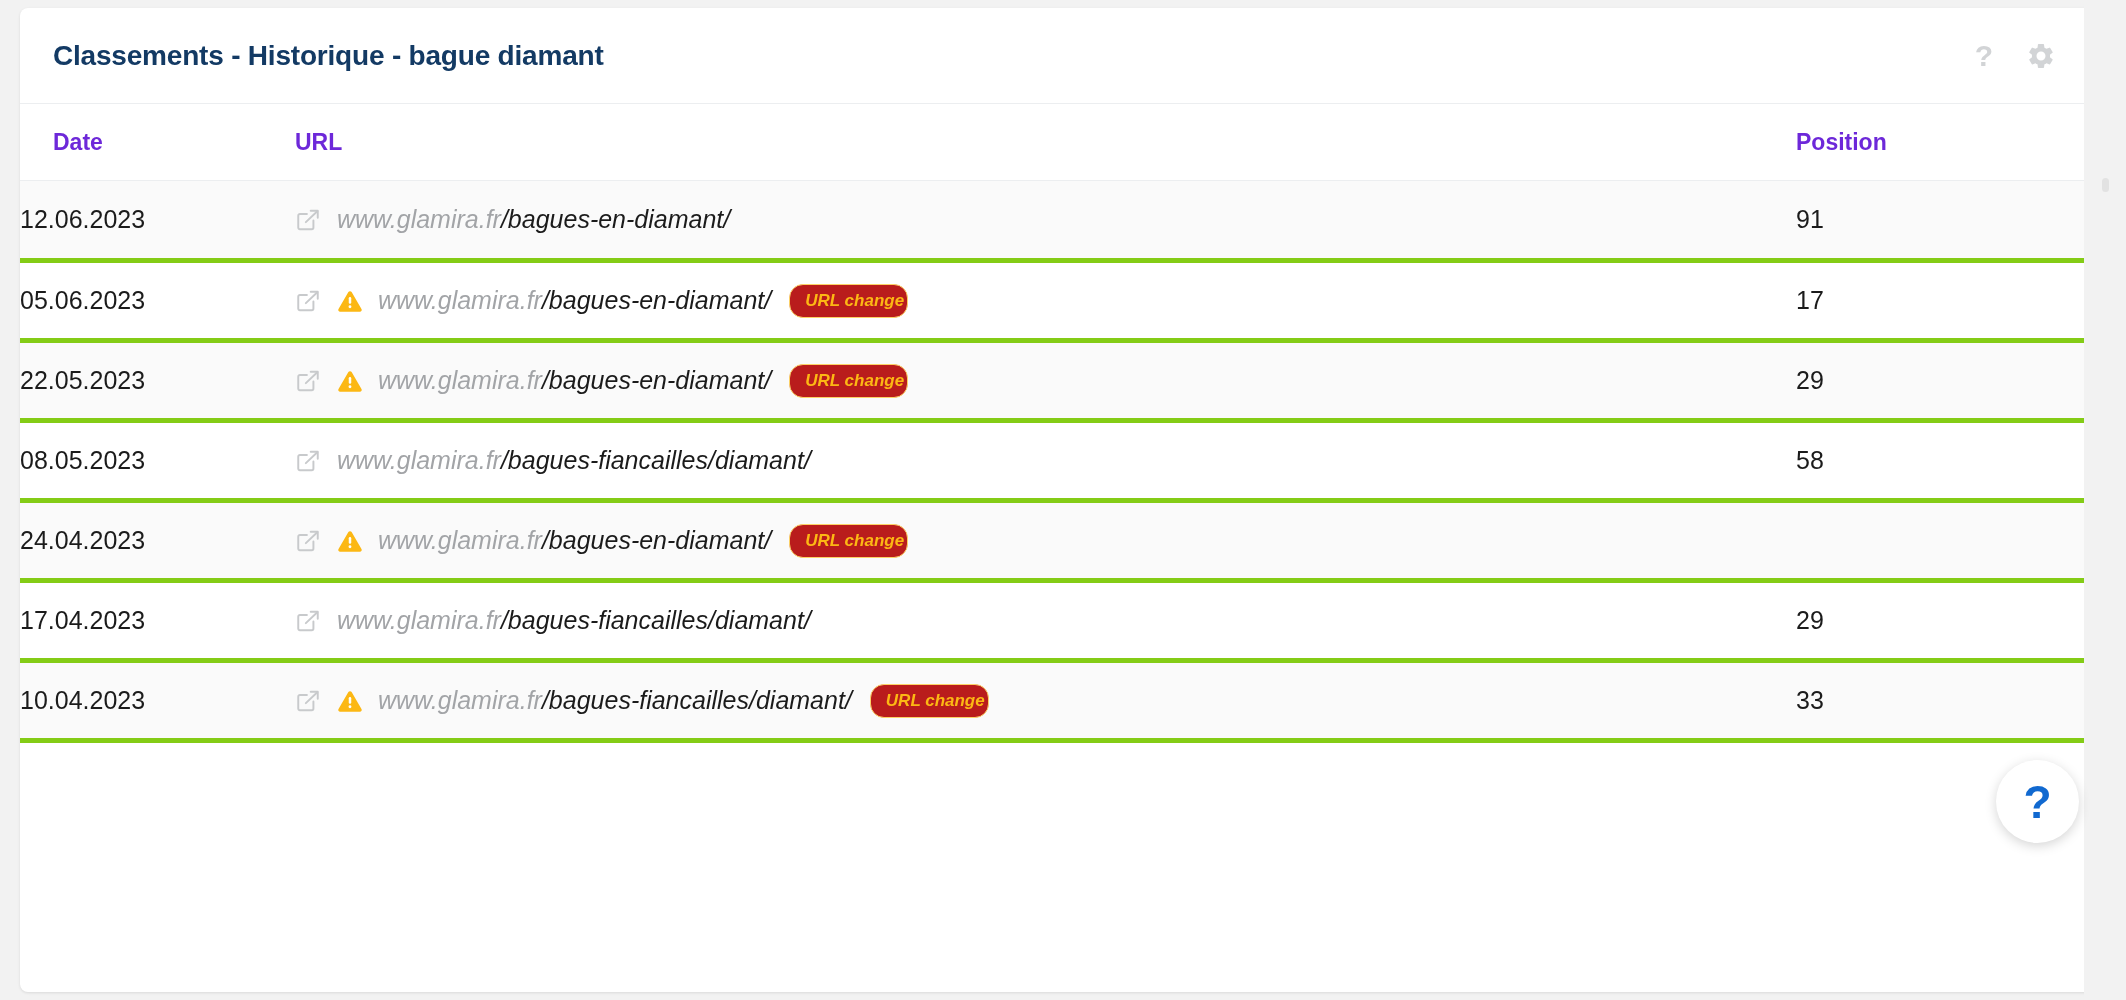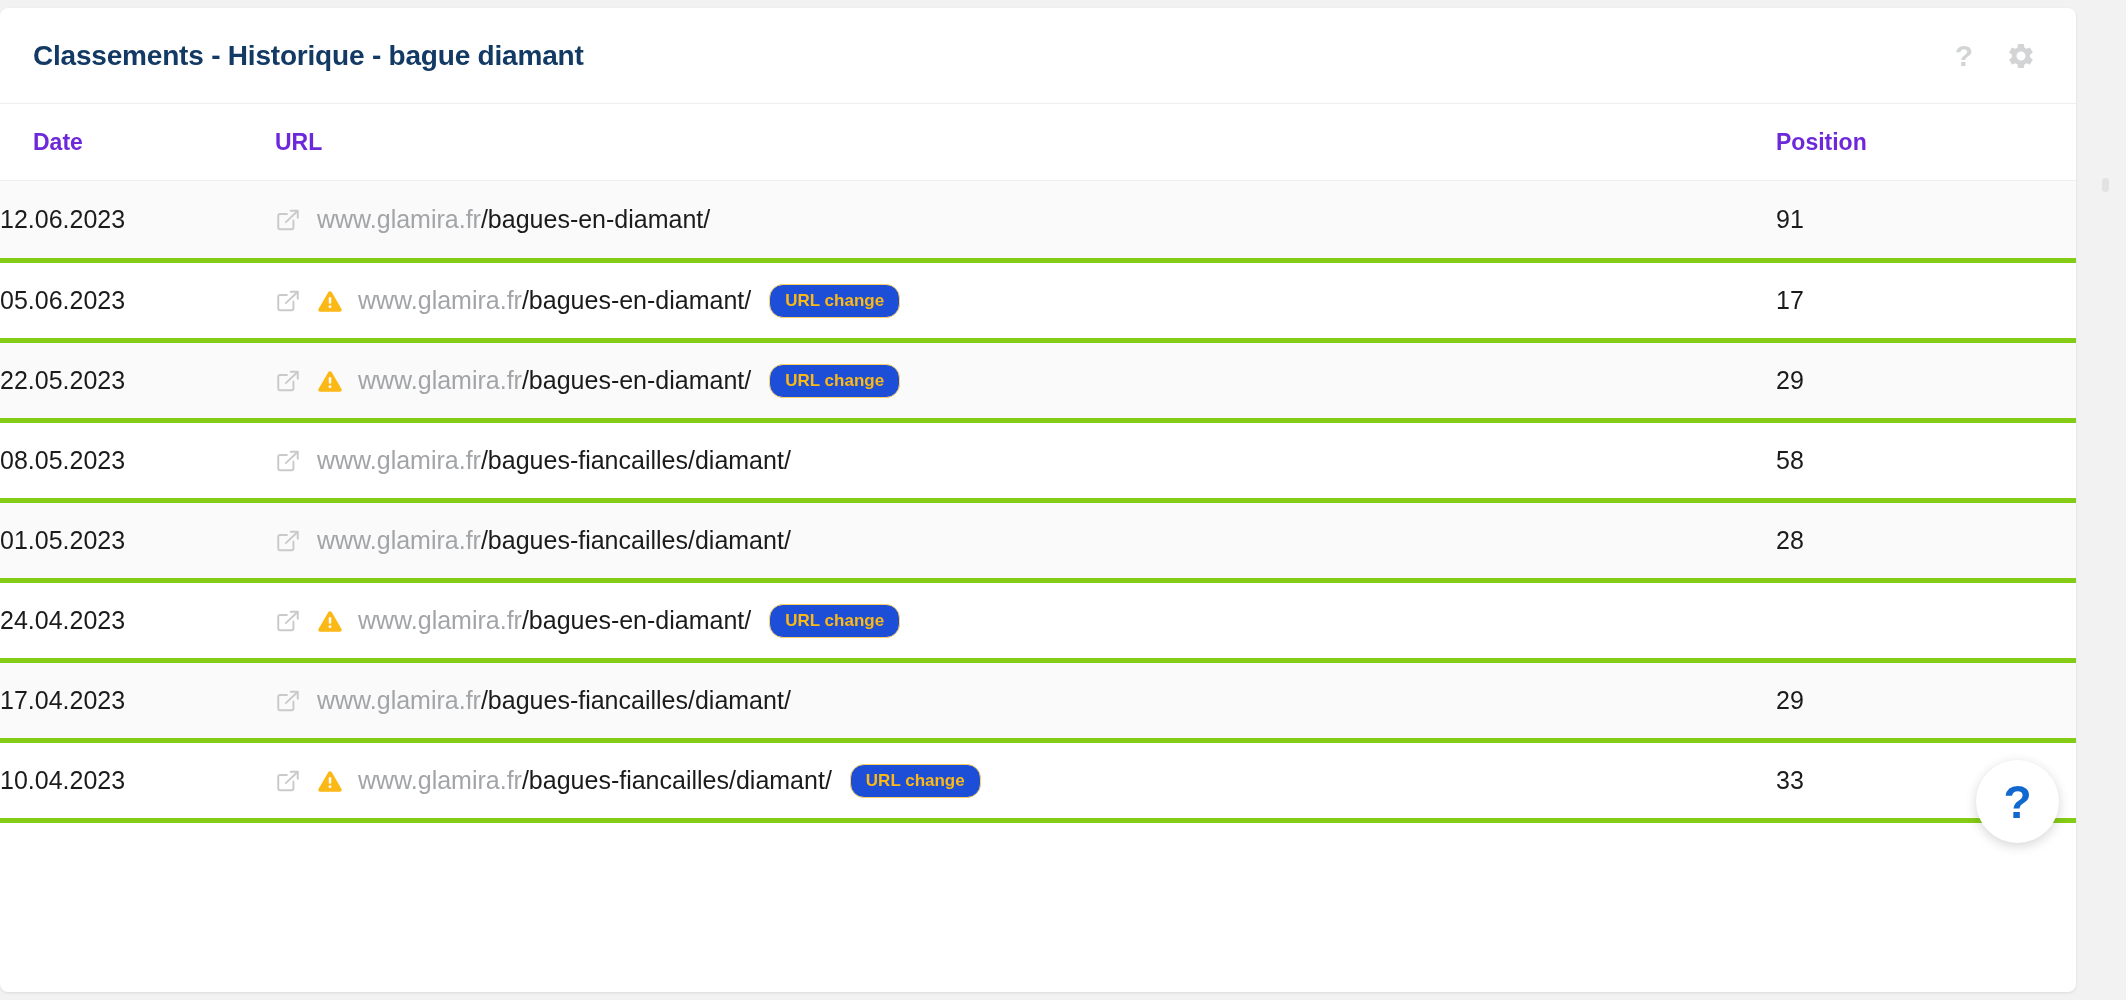--- a/index.html
+++ b/index.html
@@ -11,21 +11,21 @@
   body {
     width: 2126px;
     height: 1000px;
     overflow: hidden;
     position: relative;
   }
 
   
   .card {
     position: absolute;
-    left: 0;
+    left: 20px;
     top: 8px;
     width: 2076px;
     height: 984px;
     background: #ffffff;
     border-radius: 8px;
     box-shadow: 0 1px 3px rgba(0,0,0,0.10);
     overflow: hidden;
   }
 
   
@@ -107,20 +107,21 @@
   .cell-date { padding-left: 33px; white-space: nowrap; }
   .cell-url  { }
   .cell-pos  { text-align: left; padding-right: 33px; white-space: nowrap; }
 
   
   .url-wrap {
     display: flex;
     align-items: center;
     gap: 0;
     white-space: nowrap;
+    font-style: italic;
   }
   .ext-link-icon {
     flex: 0 0 auto;
     width: 26px;
     height: 26px;
     margin-right: 16px;
     color: #c8cacc;
     display: inline-flex;
     align-items: center;
     justify-content: center;
@@ -148,23 +149,23 @@
   .url-path   { color: #1b1b1b; }
 
   .badge {
     flex: 0 0 auto;
     margin-left: 18px;
     border: 1px solid #fcd265;
     color: #fcb814;
     border-radius: 14px;
     font-size: 17px;
     font-weight: bold;
-    padding: 7px 15px 8px 15px;
+    padding: 7px 3px 8px 15px;
     line-height: 1;
-    background: #1d4ed8;
+    background: #b91c1c;
     white-space: nowrap;
     cursor: pointer;
   }
 
   
   .fab-help {
     position: absolute;
     right: 17px;
     top: 752px;
     width: 83px;
@@ -303,36 +304,20 @@
                   <path d="M14.5 3.5H21v6.5"></path>
                   <path d="M10 14L20.6 3.9"></path>
                 </svg>
               </span>
               <span class="url-text"><span class="url-domain">www.glamira.fr</span><span class="url-path">/bagues-fiancailles/diamant/</span></span>
             </div>
           </td>
           <td class="cell-pos">58</td>
         </tr>
         <tr>
-          <td class="cell-date">01.05.2023</td>
-          <td class="cell-url">
-            <div class="url-wrap">
-              <span class="ext-link-icon">
-                <svg width="26" height="26" viewBox="0 0 24 24" fill="none" stroke="currentColor" stroke-width="1.8" stroke-linecap="round" stroke-linejoin="round">
-                  <path d="M17 12.5V19a1.5 1.5 0 01-1.5 1.5h-11A1.5 1.5 0 013 19V8a1.5 1.5 0 011.5-1.5H11"></path>
-                  <path d="M14.5 3.5H21v6.5"></path>
-                  <path d="M10 14L20.6 3.9"></path>
-                </svg>
-              </span>
-              <span class="url-text"><span class="url-domain">www.glamira.fr</span><span class="url-path">/bagues-fiancailles/diamant/</span></span>
-            </div>
-          </td>
-          <td class="cell-pos">28</td>
-        </tr>
-        <tr>
           <td class="cell-date">24.04.2023</td>
           <td class="cell-url">
             <div class="url-wrap">
               <span class="ext-link-icon">
                 <svg width="26" height="26" viewBox="0 0 24 24" fill="none" stroke="currentColor" stroke-width="1.8" stroke-linecap="round" stroke-linejoin="round">
                   <path d="M17 12.5V19a1.5 1.5 0 01-1.5 1.5h-11A1.5 1.5 0 013 19V8a1.5 1.5 0 011.5-1.5H11"></path>
                   <path d="M14.5 3.5H21v6.5"></path>
                   <path d="M10 14L20.6 3.9"></path>
                 </svg>
               </span>

